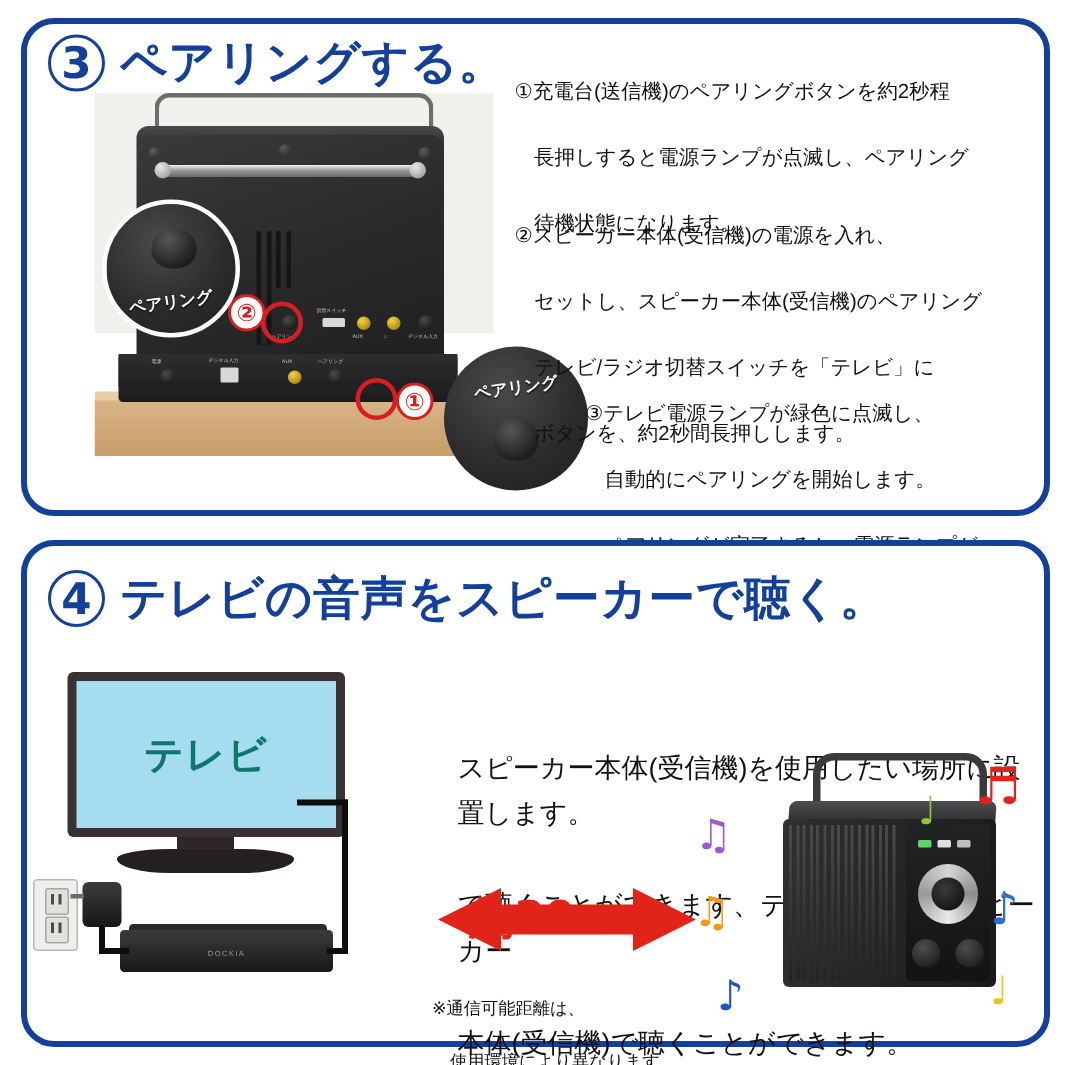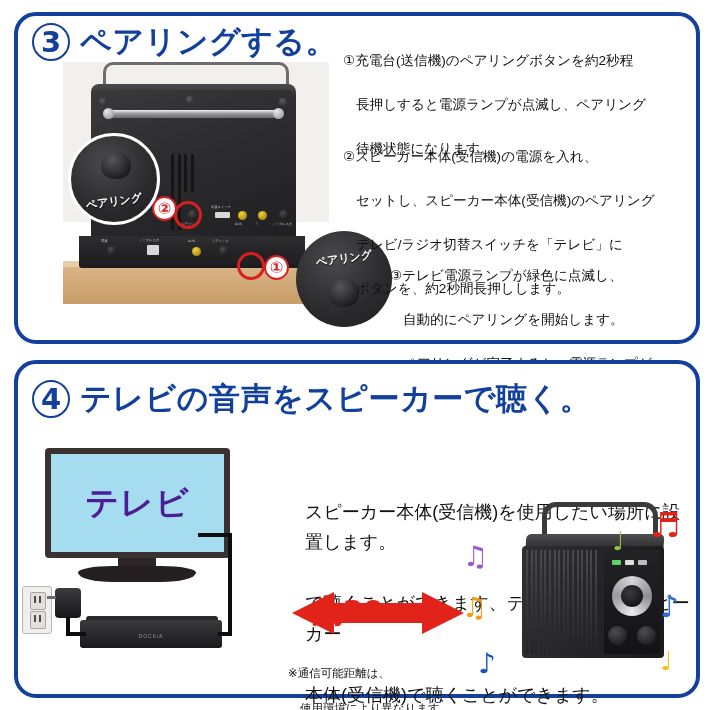--- a/index.html
+++ b/index.html
@@ -151,21 +151,21 @@
     text-shadow:0 1px 1px rgba(0,0,0,.8);
     transform:rotate(-8deg);
     white-space:nowrap;
   }
 
   
   .tv-outer{position:absolute;left:45px;top:448px;width:185px;height:110px;
             background:#3a3132;border-radius:4px;box-sizing:border-box;padding:6px;}
   .tv-screen{width:100%;height:100%;background:#a5dcf0;box-sizing:border-box;
              display:flex;align-items:center;justify-content:center;}
-  .tv-label{color:#4c1d95;font-size:33px;font-weight:bold;letter-spacing:1px;}
+  .tv-label{color:#0f766e;font-size:26px;font-weight:bold;letter-spacing:1px;}
   .tv-neck{position:absolute;left:118px;top:558px;width:38px;height:14px;background:#2e2729;}
   .tv-foot{position:absolute;left:78px;top:566px;width:118px;height:16px;background:#241f20;
            border-radius:50%/70% 70% 100% 100%;}
 
   .outlet{position:absolute;left:22px;top:586px;width:28px;height:46px;
           background:#f0efed;border:1px solid #b9b7b4;border-radius:3px;}
   .outlet .sock{position:absolute;left:7px;width:14px;height:16px;background:#e2e0dd;
                 border:1px solid #a9a7a4;border-radius:2px;}
   .outlet .sock i{position:absolute;top:3px;width:2px;height:7px;background:#4a4a4a;}
 

